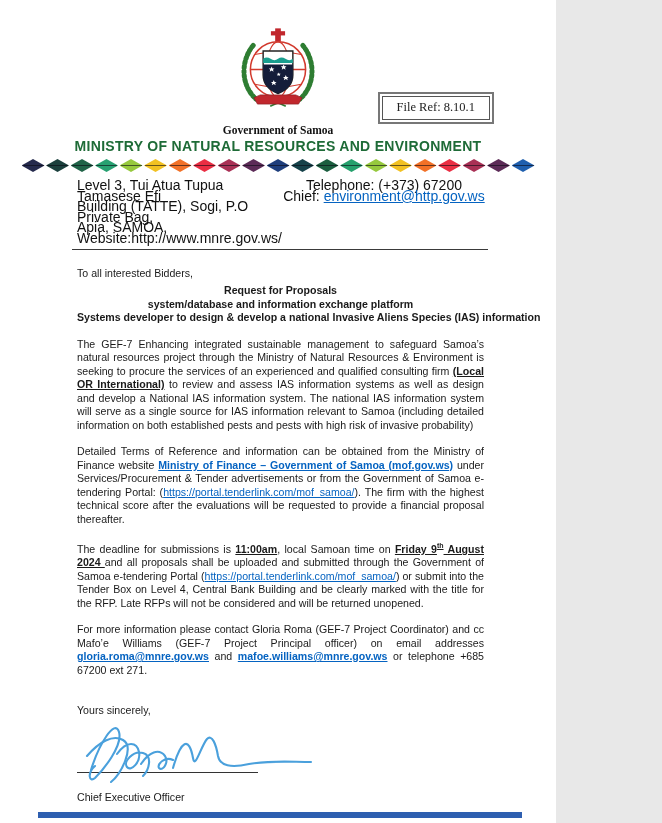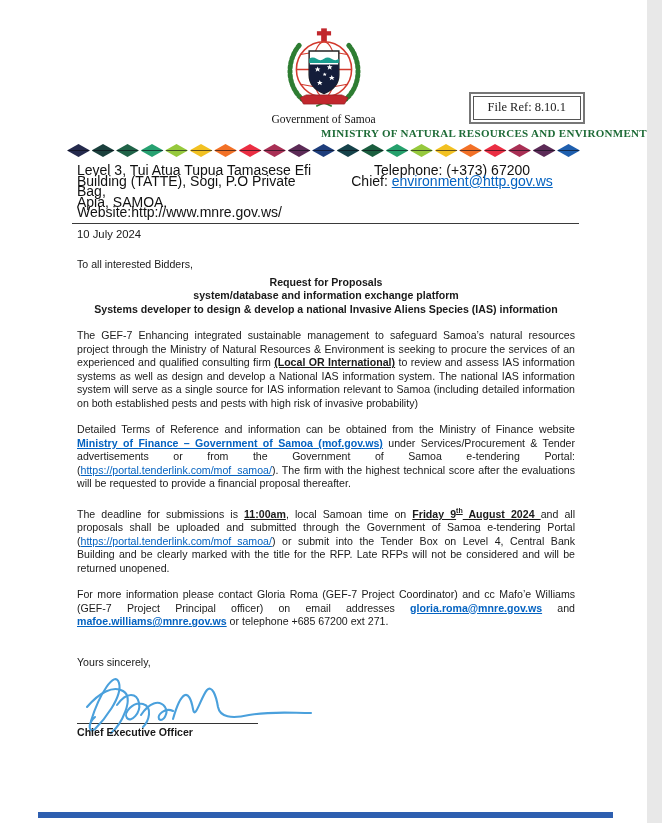--- a/index.html
+++ b/index.html
@@ -1,22 +1,22 @@
 <!DOCTYPE html>
 <html><head>
 <meta charset="utf-8">
 <style>
   html,body{margin:0;padding:0;background:#e8e8e8;}
-  .page{position:relative;width:647px;height:823px;background:#ffffff;overflow:hidden;
+  .page{position:relative;width:556px;height:823px;background:#ffffff;overflow:hidden;
         font-family:"Liberation Sans", sans-serif;color:#1a1a1a;}
   
   .crest-wrap{text-align:center;padding-top:28px;}
-  .gov-label{font-family:"Liberation Serif", serif;font-weight:normal;font-size:11.5px;margin-top:1px;color:#111;}
-  .ministry-title{font-family:Liberation Serif, serif;font-weight:bold;font-size:11px;
-        letter-spacing:.3px;color:#1e6b37;text-align:right;margin-top:2px;white-space:nowrap;}
+  .gov-label{font-family:"Liberation Serif", serif;font-weight:bold;font-size:11.5px;margin-top:12px;color:#111;}
+  .ministry-title{font-family:Liberation Sans, sans-serif;font-weight:bold;font-size:14px;
+        letter-spacing:.3px;color:#1e6b37;text-align:center;margin-top:2px;white-space:nowrap;}
   .file-ref{position:absolute;top:96px;right:66px;font-family:"Liberation Serif", serif;
         font-size:12.5px;color:#222;border:1px solid #555;outline:2px solid #777;outline-offset:2px;
         padding:3px 14px 4px;background:#fff;}
   .diamond-row{display:flex;justify-content:center;gap:1.5px;margin-top:5px;}
   .diamond{width:23px;height:13px;position:relative;flex:0 0 auto;}
   .diamond::before{content:"";position:absolute;inset:0;background:var(--c);
         clip-path:polygon(50% 0,100% 50%,50% 100%,0 50%);}
   .diamond::after{content:"";position:absolute;left:1px;right:1px;top:6px;height:1px;background:rgba(10,10,20,.6);}
   
   .contact{display:flex;margin:8px 70px 0 77px;font-size:14px;line-height:10.6px;color:#111;}
@@ -35,21 +35,21 @@
   .seg-bu{font-weight:bold;text-decoration:underline;}
   .seg-link{color:#0563c1;text-decoration:underline;}
   .seg-linkb{color:#0563c1;text-decoration:underline;font-weight:bold;}
   sup.seg-sup{font-weight:bold;text-decoration:underline;font-size:7px;}
   
   .closing{margin-top:27px;}
   .sigblock{margin-top:-6px;}
   .signature-svg{display:block;margin-left:2px;}
   .sigline{width:181px;border-top:1.4px solid #333;margin-top:-14px;}
   .signame{font-weight:bold;margin-top:3px;}
-  .sigtitle{font-weight:bold;margin-top:2px;}
+  .sigtitle{font-weight:normal;margin-top:18px;}
   .footer-bar{position:absolute;left:38px;right:34px;bottom:5px;height:6px;background:#2e5fb0;}
 </style>
 </head>
 <body>
 
 <div class="page">
 
   <div class="file-ref">File Ref: 8.10.1</div>
 
   <div class="crest-wrap">
@@ -129,21 +129,20 @@
       </div>
     <div class="col center">
       <div>Telephone: (+373) 67200</div>
       <div><span>Chief: </span><span class="seg-link">environment@http.gov.ws</span></div>
     </div>
   </div>
 
   <hr class="rule">
 
   <div class="body">
-    <div class="date">10 July 2024</div>
     <div class="greeting">To all interested Bidders,</div>
 
     <div class="subject">
       <div class="line">Request for Proposals</div>
       <div class="line">system/database and information exchange platform</div>
       <div class="line">Systems developer to design &amp; develop a national Invasive Aliens Species (IAS) information</div>
     </div>
 
     <p class="para"><span class="seg-p">The GEF-7 Enhancing integrated sustainable management to safeguard Samoa’s natural resources project through the Ministry of Natural Resources &amp; Environment is seeking to procure the services of an experienced and qualified consulting firm </span><span class="seg-bu">(Local OR International)</span><span class="seg-p"> to review and assess IAS information systems as well as design and develop a National IAS information system. The national IAS information system will serve as a single source for IAS information relevant to Samoa (including detailed information on both established pests and pests with high risk of invasive probability)</span></p>
     <p class="para"><span class="seg-p">Detailed Terms of Reference and information can be obtained from the Ministry of Finance website </span><span class="seg-linkb">Ministry of Finance – Government of Samoa (mof.gov.ws)</span><span class="seg-p"> under Services/Procurement &amp; Tender advertisements or from the Government of Samoa e-tendering Portal: (</span><span class="seg-link">https://portal.tenderlink.com/mof_samoa/</span><span class="seg-p">). The firm with the highest technical score after the evaluations will be requested to provide a financial proposal thereafter.</span></p>

